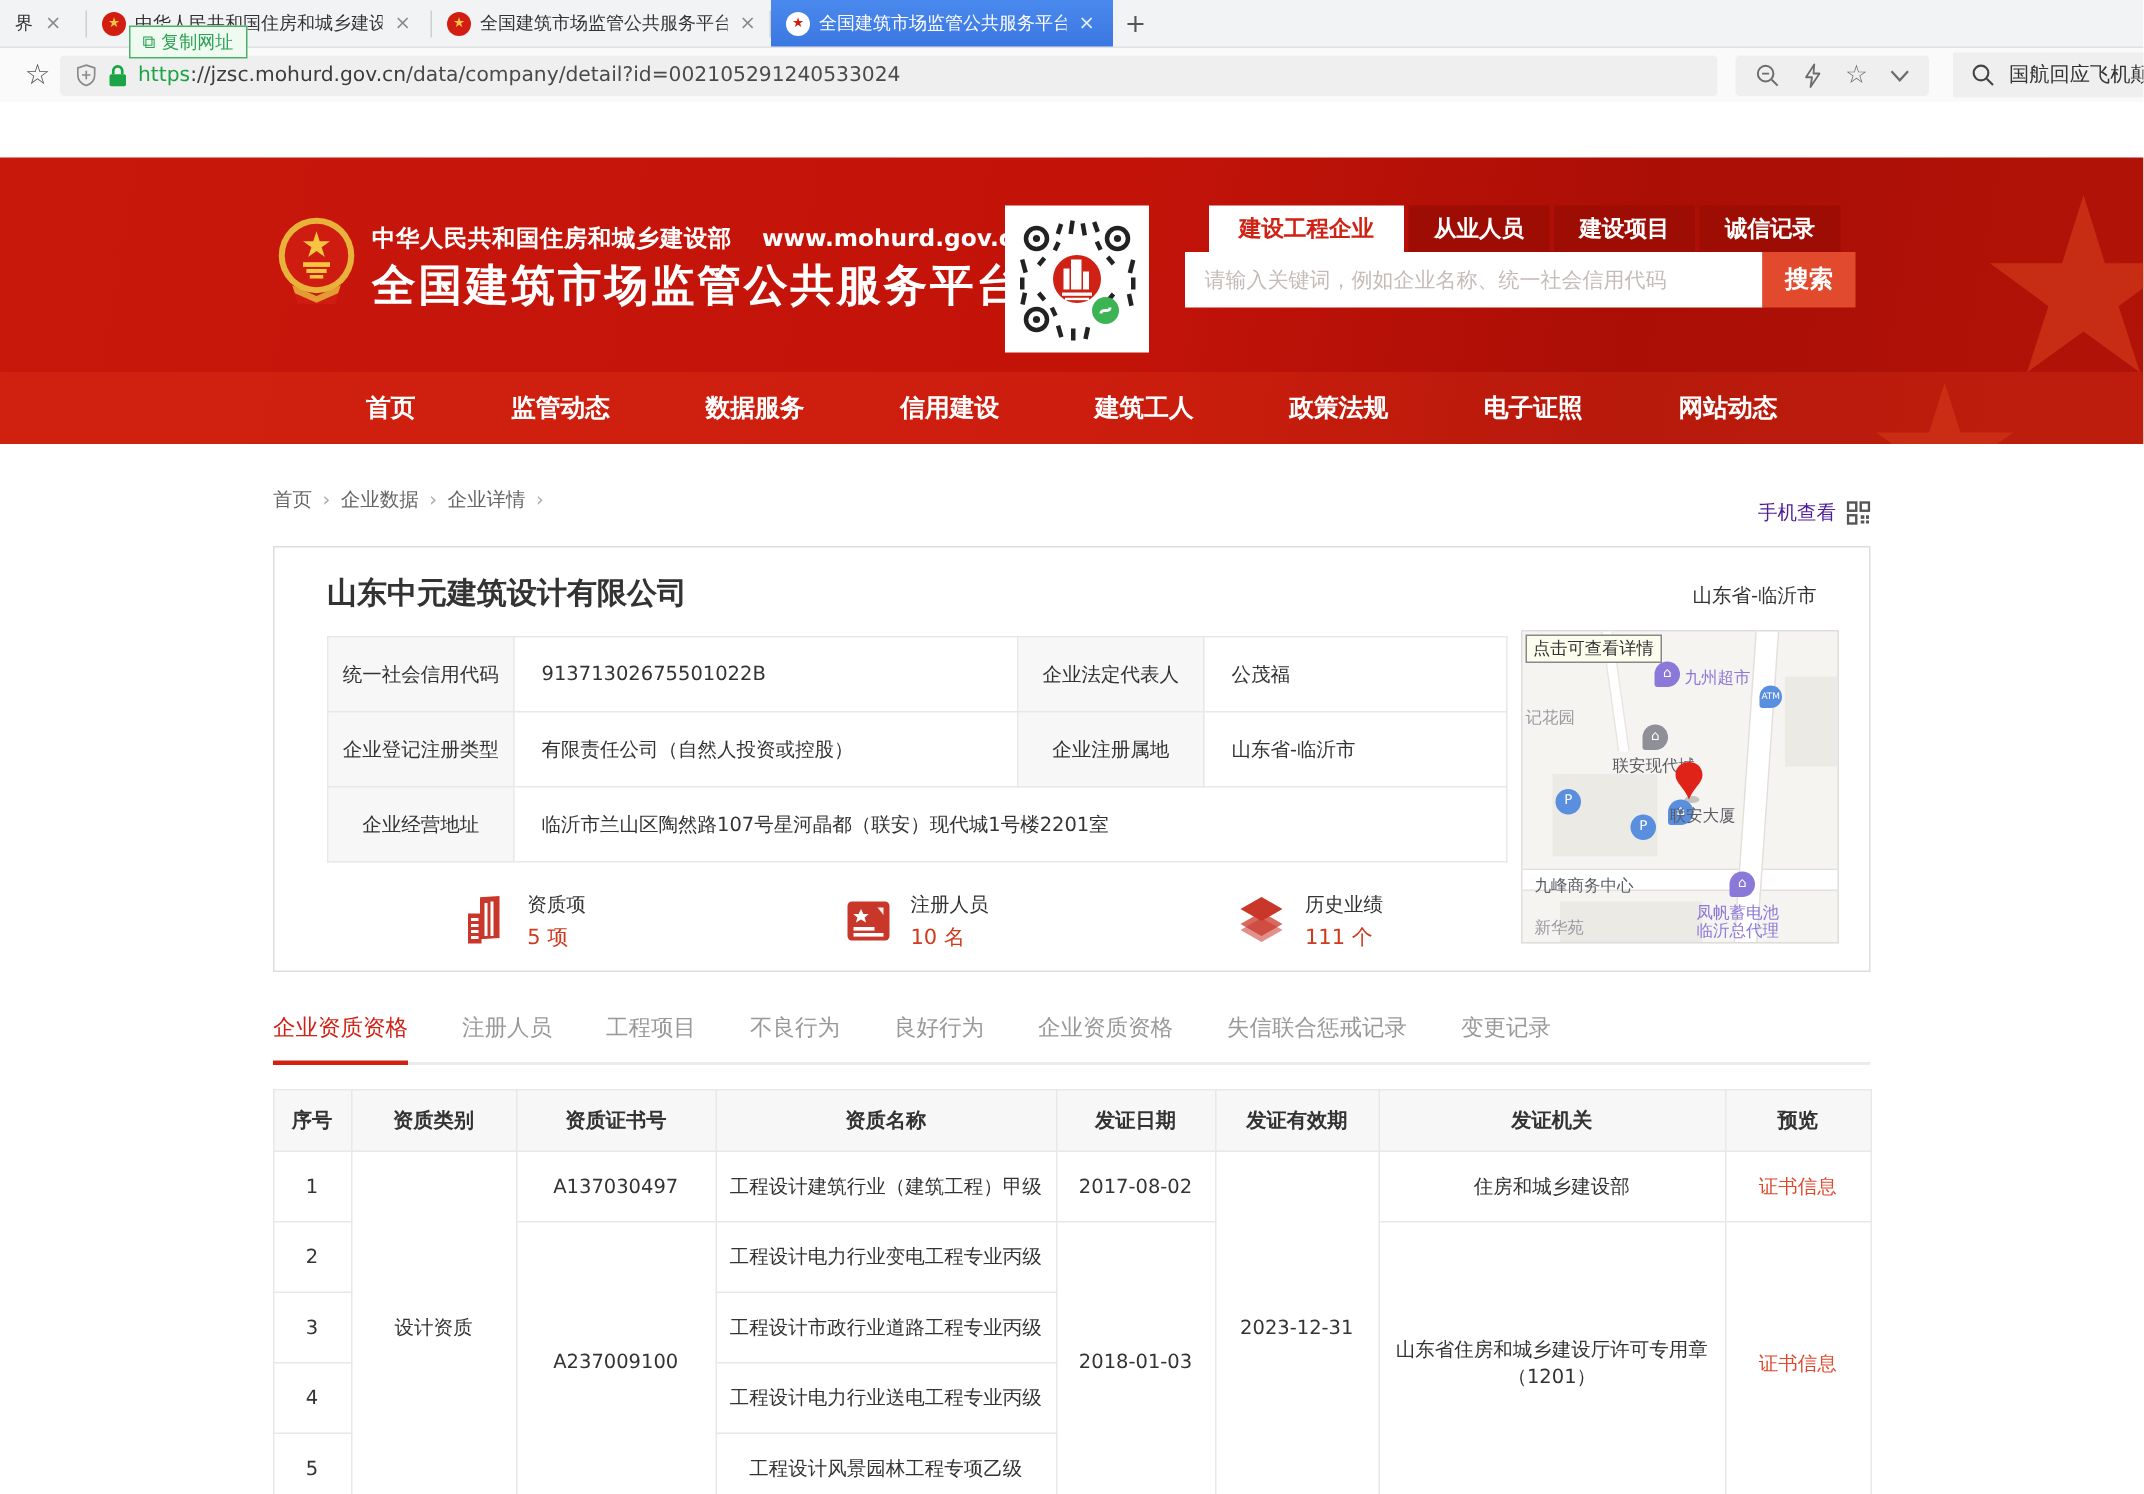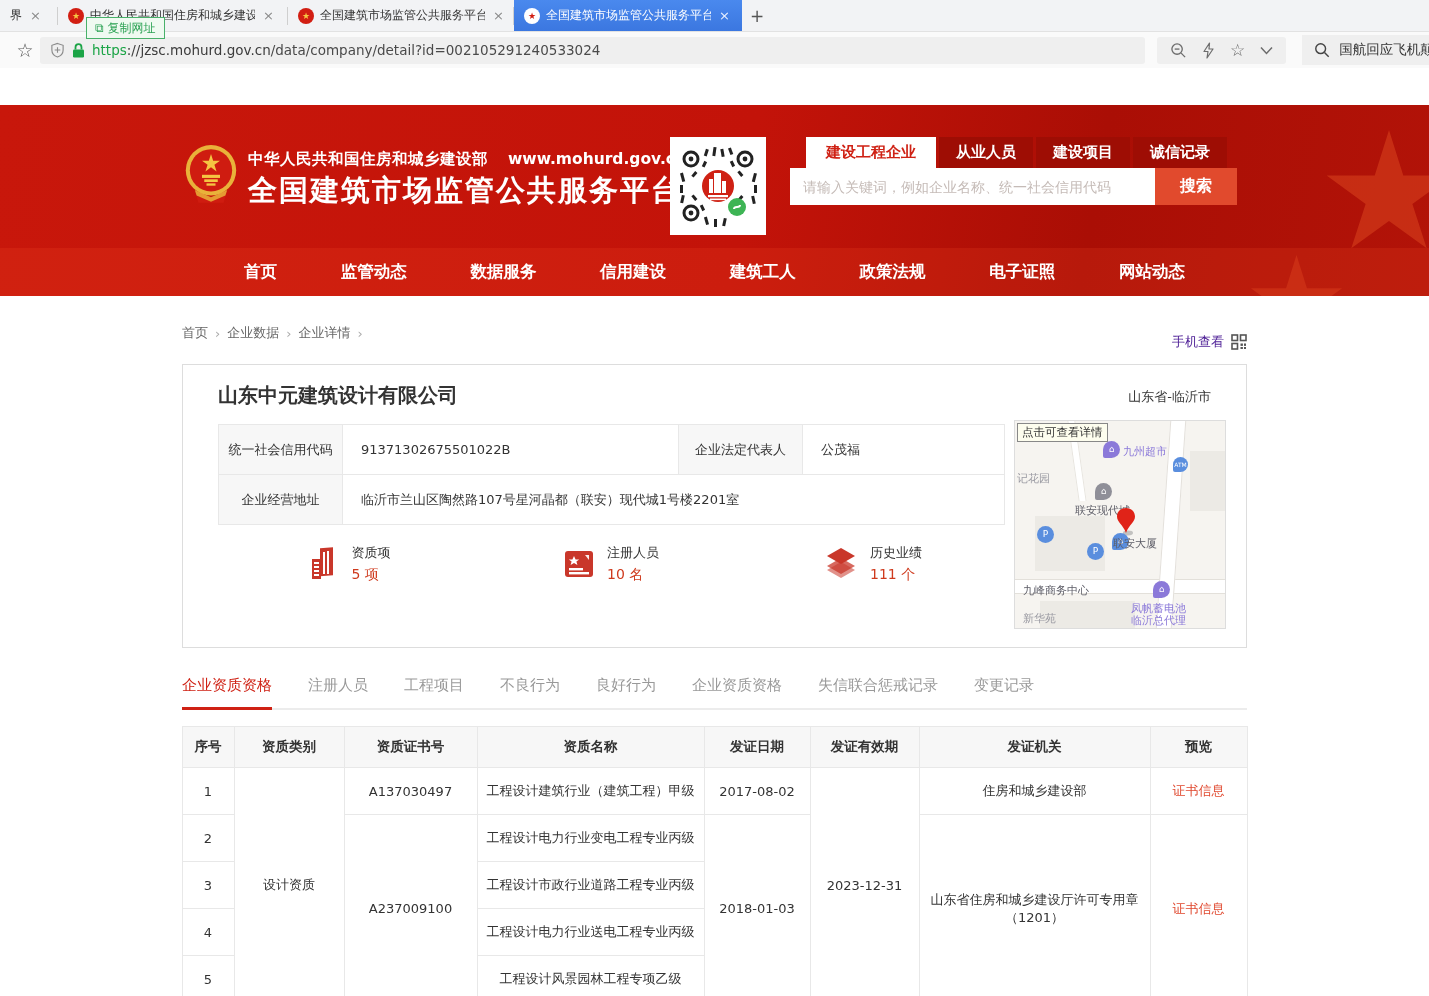--- a/index.html
+++ b/index.html
@@ -62,21 +62,21 @@
 
   .search-widget { position:absolute; left:608px; top:32px; right:10px; }
   .s-tabs { display:flex; gap:3px;margin-left:16px; }
   .s-tab { background:#9e0d04; color:#fff; font-size:15px; font-weight:bold;
     height:31px; line-height:31px; padding:0 17px; }
   .s-tab.active { background:#fff; color:#cf2114; padding:0 20px; }
   .s-input-row { display:flex; height:37px; }
   .s-input { flex:1; border:none; outline:none; background:#fff; font-size:14px;
     padding:0 13px; color:#555; font-family:inherit; }
   .s-input::placeholder { color:#c5bbb7; }
-  .s-btn { width:82px; background:#e14a2d; color:#fff; font-size:16px; font-weight:bold;
+  .s-btn { width:62px; background:#e14a2d; color:#fff; font-size:16px; font-weight:bold;
     border:none; font-family:inherit; }
 
   .nav-bar { height:48px; background:rgba(255,86,46,0.16); position:relative; z-index:2; }
   .nav-inner { width:1065px; margin:0 auto; display:flex; justify-content:space-between;
     padding:0 62px; }
   .nav-item { color:#fff; font-size:16.5px; font-weight:bold; line-height:48px; }
 
   
   .crumb-row { width:1065px; margin:19px auto 0; display:flex; align-items:center;
     font-size:13px; color:#666; }
@@ -333,20 +333,26 @@
 
   <table class="info-table">
     <tbody>
         <tr>
       <td class="lbl">统一社会信用代码</td>
       <td class="val" style="width:336px;">91371302675501022B</td>
       <td class="lbl">企业法定代表人</td>
       <td class="val">公茂福</td>
     </tr>
     <tr>
+      <td class="lbl">企业登记注册类型</td>
+      <td class="val">有限责任公司（自然人投资或控股）</td>
+      <td class="lbl">企业注册属地</td>
+      <td class="val">山东省-临沂市</td>
+    </tr>
+    <tr>
       <td class="lbl">企业经营地址</td>
       <td class="val" colspan="3">临沂市兰山区陶然路107号星河晶都（联安）现代城1号楼2201室</td>
     </tr>
   </tbody>
     </table>
 
   <div class="stats-row">
     <div class="stat">
       <svg width="32" height="34" viewBox="0 0 32 34">
         <rect x="12" y="2" width="13" height="28" fill="#c9372a" transform="skewY(-4)"></rect>

